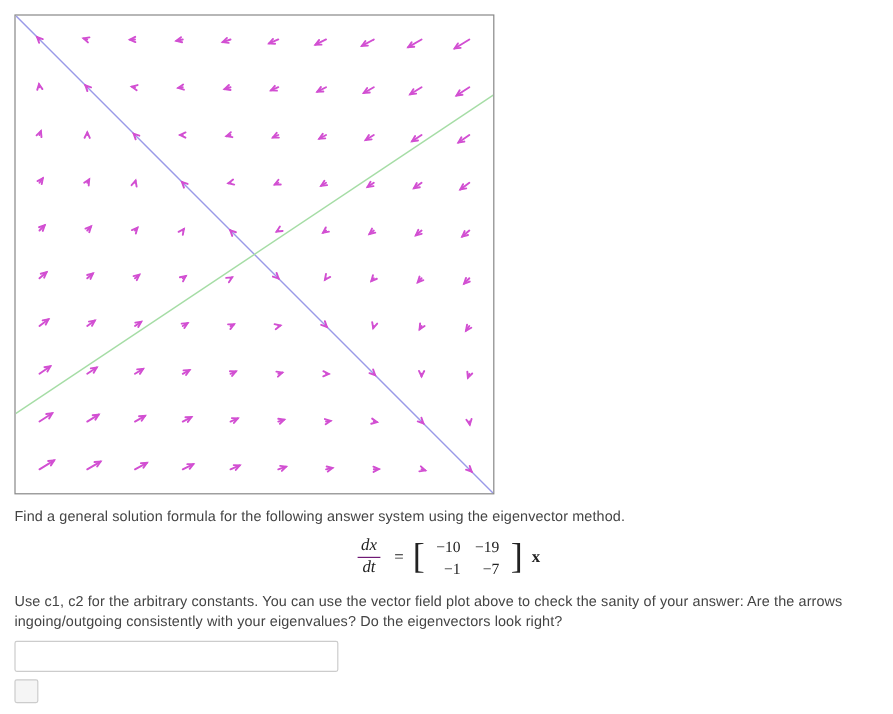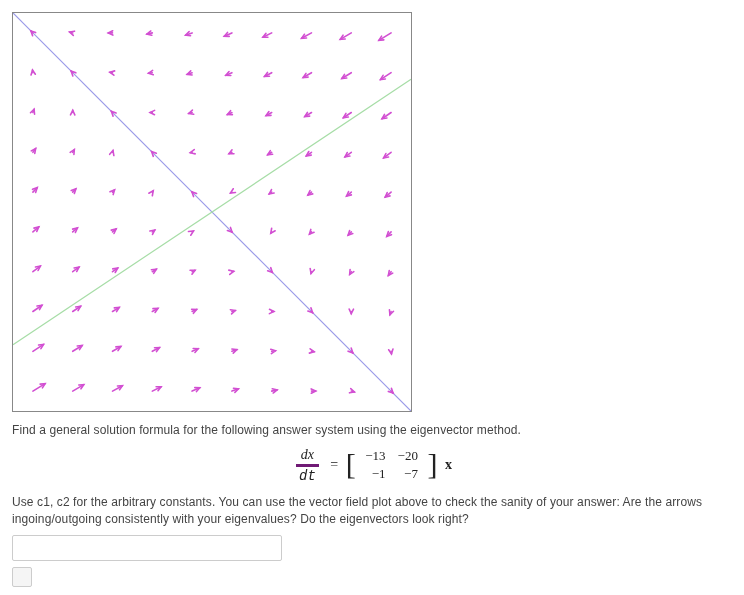--- a/index.html
+++ b/index.html
@@ -35,27 +35,26 @@
   }
   .frac {
     display: inline-block;
     vertical-align: middle;
     text-align: center;
     margin: 0 4px;
     font-style: italic;
   }
   .frac .num {
     display: block;
-    border-bottom: 3px solid #701a75;
+    border-bottom: 1px solid #701a75;
     padding: 0 3px 1px 3px;
   }
   .frac .den {
     display: block;
     padding: 1px 3px 0 3px;
-    font-family: Liberation Mono, monospace;
   }
   .eq-sym {
     vertical-align: middle;
     margin: 0 4px;
   }
   .bracket {
     display: inline-block;
     vertical-align: middle;
     font-size: 30px;
     font-weight: 100;
@@ -320,22 +319,22 @@
   <span class="frac">
     <span class="num">dx</span>
     <span class="den">dt</span>
   </span>
   <span class="eq-sym">=</span>
   <span class="bracket">[</span>
   <span class="matrix-body">
     <table>
       <tbody>
           <tr>
-        <td>−13</td>
-        <td>−20</td>
+        <td>−10</td>
+        <td>−19</td>
       </tr>
       <tr>
         <td>−1</td>
         <td>−7</td>
       </tr>
     </tbody>
       </table>
   </span>
   <span class="bracket">]</span>
   <span class="vec-x">x</span>

